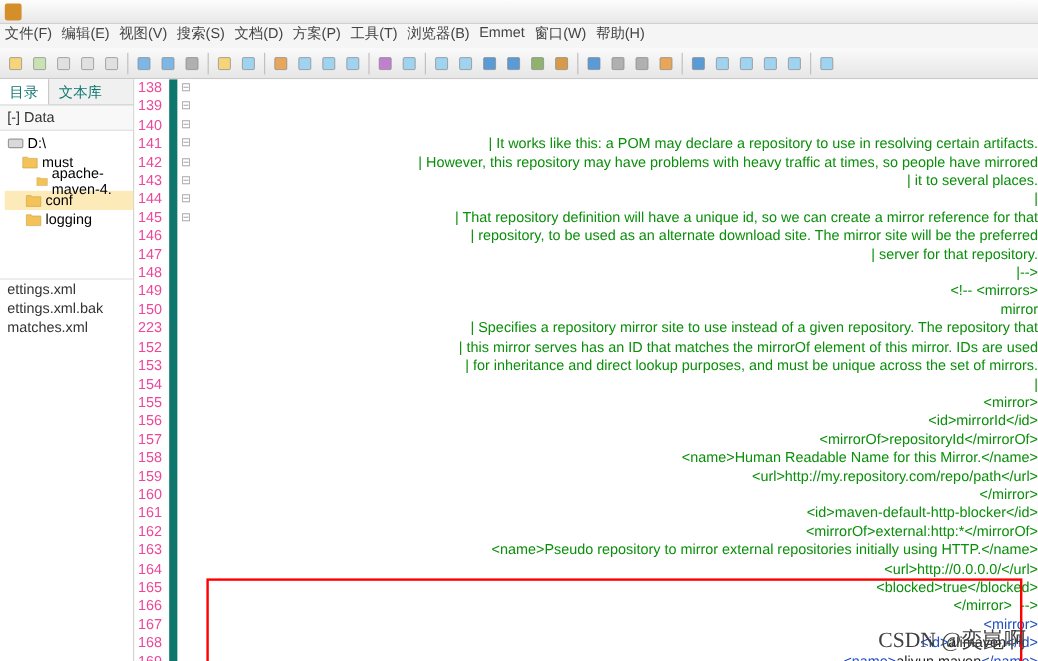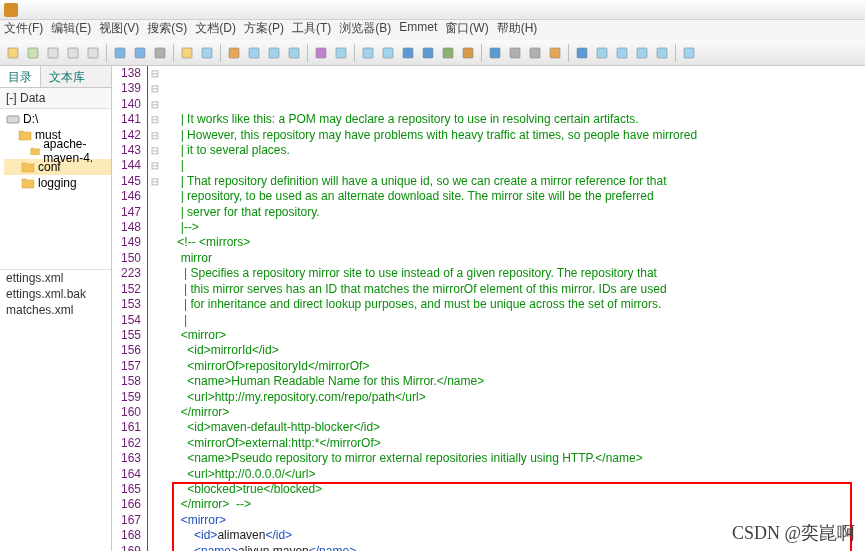--- a/index.html
+++ b/index.html
@@ -18,26 +18,26 @@
 .side-tabs .tab { padding: 3px 8px; color: #0f766e; }
 .side-tabs .tab.active { background: #fff; border-right: 1px solid #c9c9c9; }
 .side-label { padding: 3px 6px; background: #f8f8f8; border-bottom: 1px solid #e0e0e0; color: #333; }
 .tree { padding: 2px 0 2px 4px; flex: 0 0 auto; }
 .tree-node { display: flex; align-items: center; height: 16px; padding-left: 2px; }
 .tree-node .fld { width: 14px; height: 12px; margin-right: 3px; }
 .tree-node.sel { background: #fceab8; }
 .tree-indent-1 { padding-left: 14px; }
 .tree-indent-2 { padding-left: 26px; }
 .tree-indent-3 { padding-left: 17px; }
-.filelist { margin-top: 76px; border-top: 1px solid #e0e0e0; }
+.filelist { margin-top: 39px; border-top: 1px solid #e0e0e0; }
 .filelist div { padding: 1px 6px; color: #333; }
 .editor { flex: 1; background: #fff; display: flex; overflow: hidden; position: relative; }
-.gutter { width: 36px; background: #fff; text-align: right; padding-right: 6px; color: #701a75; font-family: Consolas, monospace; font-size: 12px; line-height: 15.4px; border-right: 1px solid #0f766e; }
+.gutter { width: 36px; background: #fff; text-align: right; padding-right: 6px; color: #ec4899; font-family: Consolas, monospace; font-size: 12px; line-height: 15.4px; border-right: 7px solid #0f766e; }
 .fold { width: 14px; background: #fff; color: #aaa; font-family: Consolas, monospace; font-size: 10px; line-height: 15.4px; text-align: center; }
-.code { flex: 1; font-family: Consolas, "Courier New", monospace; font-size: 12px; line-height: 15.4px; white-space: pre; color: #222; position: relative; padding-left: 2px; overflow: hidden; }
+.code { flex: 1; font-family: Consolas, "Courier New", monospace; font-size: 12px; line-height: 15.4px; white-space: pre; color: #222; position: relative; padding-left: 2px; overflow: hidden; text-align: right; }
 .cm { color: #0a8f0a; } 
 .tg { color: #1e4fbf; } 
 .tx { color: #222; }   
 .redbox { position: absolute; border: 2px solid #ff0000; pointer-events: none; }
 .watermark { position: absolute; right: 10px; bottom: 6px; color: #404040; font-size: 18px; font-family: "Microsoft YaHei"; pointer-events: none; }
 .folder-ico { fill: #f3c259; stroke: #caa03a; stroke-width: 0.5; }
 .drive-ico { fill: #d9d9d9; stroke: #999; }
 </style>
 </head>
 <body>

